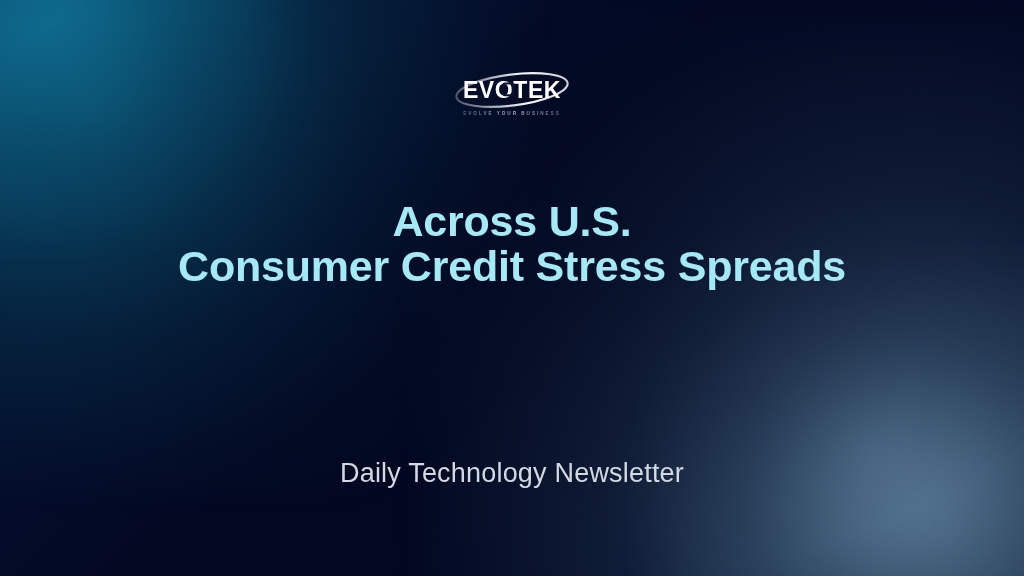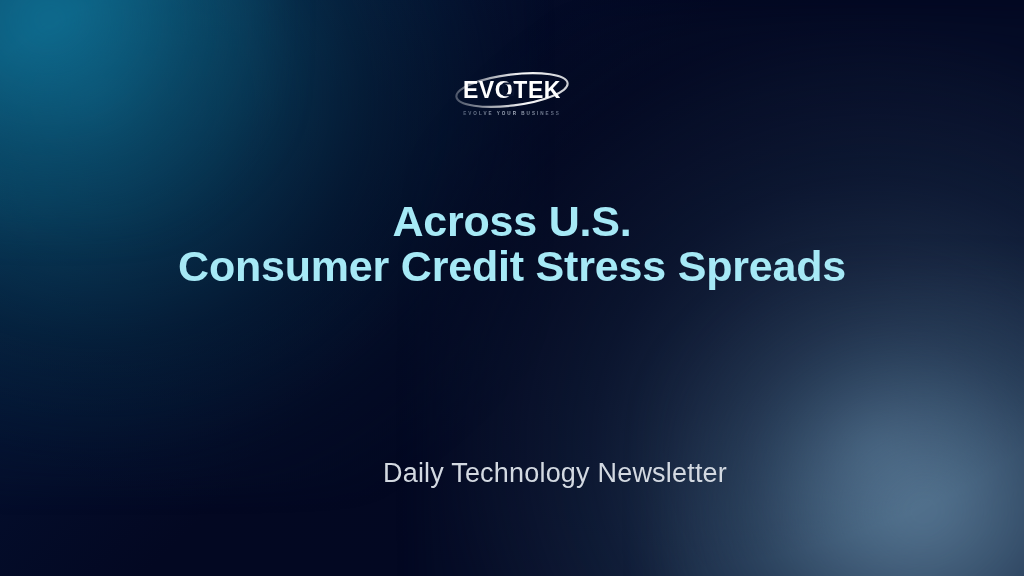--- a/index.html
+++ b/index.html
@@ -127,21 +127,20 @@
     position: absolute;
     top: 458px;
     left: 50%;
     transform: translateX(-50%);
     text-align: center;
     color: #d3d9e1;
     font-size: 27px;
     font-weight: normal;
     letter-spacing: 0.2px;
     white-space: nowrap;
-    margin-left: 43px;
   }
 </style>
 </head>
 <body>
 
 <div class="slide">
 
   <div class="bg-base"></div>
   <div class="glow-topleft"></div>
   <div class="glow-topleft-core"></div>

